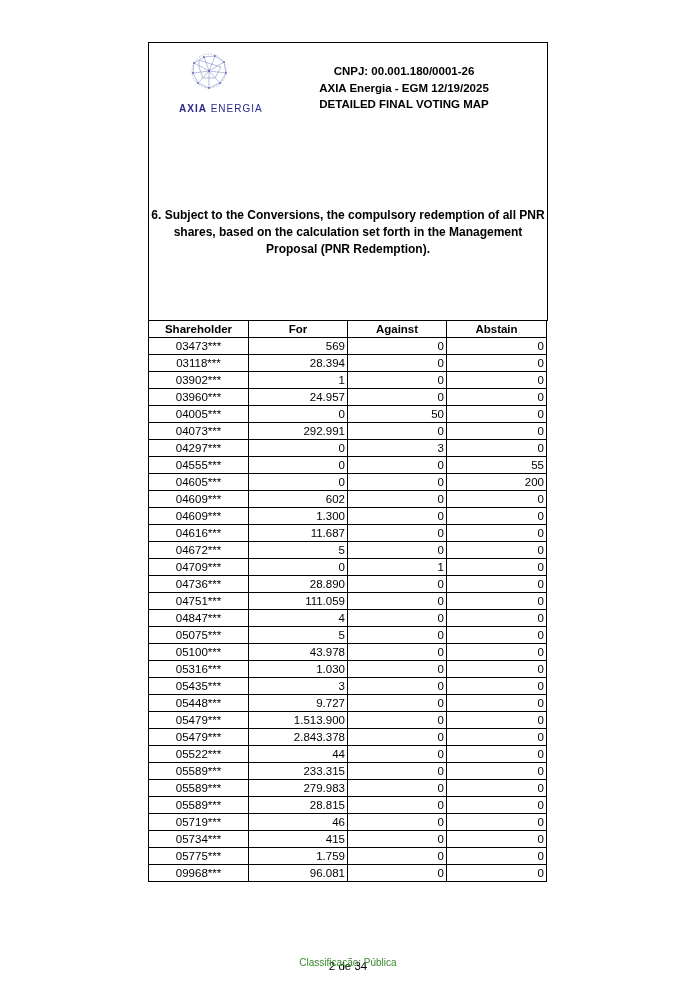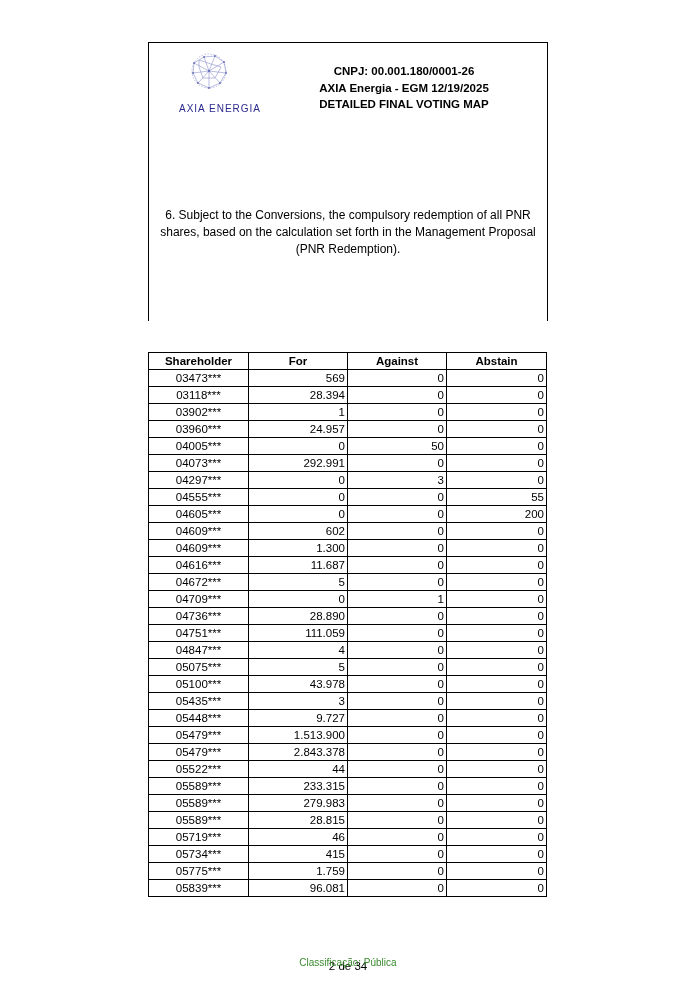--- a/index.html
+++ b/index.html
@@ -3,27 +3,27 @@
 <meta charset="utf-8">
 <style>
   html, body { margin: 0; padding: 0; background: #ffffff; }
   body { width: 698px; height: 987px; position: relative; overflow: hidden;
          font-family: "Liberation Sans", sans-serif; color: #000; }
   .frame { position: absolute; left: 148px; top: 42px; width: 398px; height: 278px;
            border: 1.5px solid #000; border-bottom: none; box-sizing: content-box; }
   .logo { position: absolute; left: 14px; top: 8px; width: 90px; height: 60px; }
   .logo-text { position: absolute; left: 16px; top: 52px; font-size: 10px; letter-spacing: 1px;
                color: #2b2a8c; white-space: nowrap; }
-  .logo-text b { font-weight: normal; }
+  .logo-text b { font-weight: bold; }
   .hdr { position: absolute; left: 120px; top: 20px; width: 270px; text-align: center;
          font-weight: bold; font-size: 11.5px; line-height: 16.5px; }
   .question { position: absolute; left: 0; top: 164px; width: 398px; text-align: center;
-              font-weight: normal; font-size: 12px; line-height: 17px; }
+              font-weight: bold; font-size: 12px; line-height: 17px; }
   table.votes { position: absolute; left: 148px; top: 320px; border-collapse: collapse;
-                font-size: 11.5px; margin-top: 32px; }
+                font-size: 11.5px; }
   table.votes td, table.votes th { border: 1px solid #000; height: 16px; padding: 0 2px;
                 line-height: 16px; box-sizing: border-box; }
   table.votes { border: 1.5px solid #000; }
   table.votes th { font-weight: bold; text-align: center; }
   .c1 { width: 100px; text-align: center; }
   .c2 { width: 99px; text-align: right; }
   .c3 { width: 99px; text-align: right; }
   .c4 { width: 100px; text-align: right; }
   .footer { position: absolute; left: 148px; width: 400px; text-align: center; }
   .page-num { top: 940px; font-size: 11.5px; margin-top: 20px; }
@@ -182,20 +182,26 @@
         <td class="c3">0</td>
         <td class="c4">0</td>
       </tr>
       <tr>
         <td class="c1">05100***</td>
         <td class="c2">43.978</td>
         <td class="c3">0</td>
         <td class="c4">0</td>
       </tr>
       <tr>
+        <td class="c1">05316***</td>
+        <td class="c2">1.030</td>
+        <td class="c3">0</td>
+        <td class="c4">0</td>
+      </tr>
+      <tr>
         <td class="c1">05435***</td>
         <td class="c2">3</td>
         <td class="c3">0</td>
         <td class="c4">0</td>
       </tr>
       <tr>
         <td class="c1">05448***</td>
         <td class="c2">9.727</td>
         <td class="c3">0</td>
         <td class="c4">0</td>
@@ -248,21 +254,21 @@
         <td class="c3">0</td>
         <td class="c4">0</td>
       </tr>
       <tr>
         <td class="c1">05775***</td>
         <td class="c2">1.759</td>
         <td class="c3">0</td>
         <td class="c4">0</td>
       </tr>
       <tr>
-        <td class="c1">05839***</td>
+        <td class="c1">09968***</td>
         <td class="c2">96.081</td>
         <td class="c3">0</td>
         <td class="c4">0</td>
       </tr>
     </tbody>
 </table>
 
 <div class="footer page-num">2 de 34</div>
 <div class="footer classif">Classificação: Pública</div>
 

